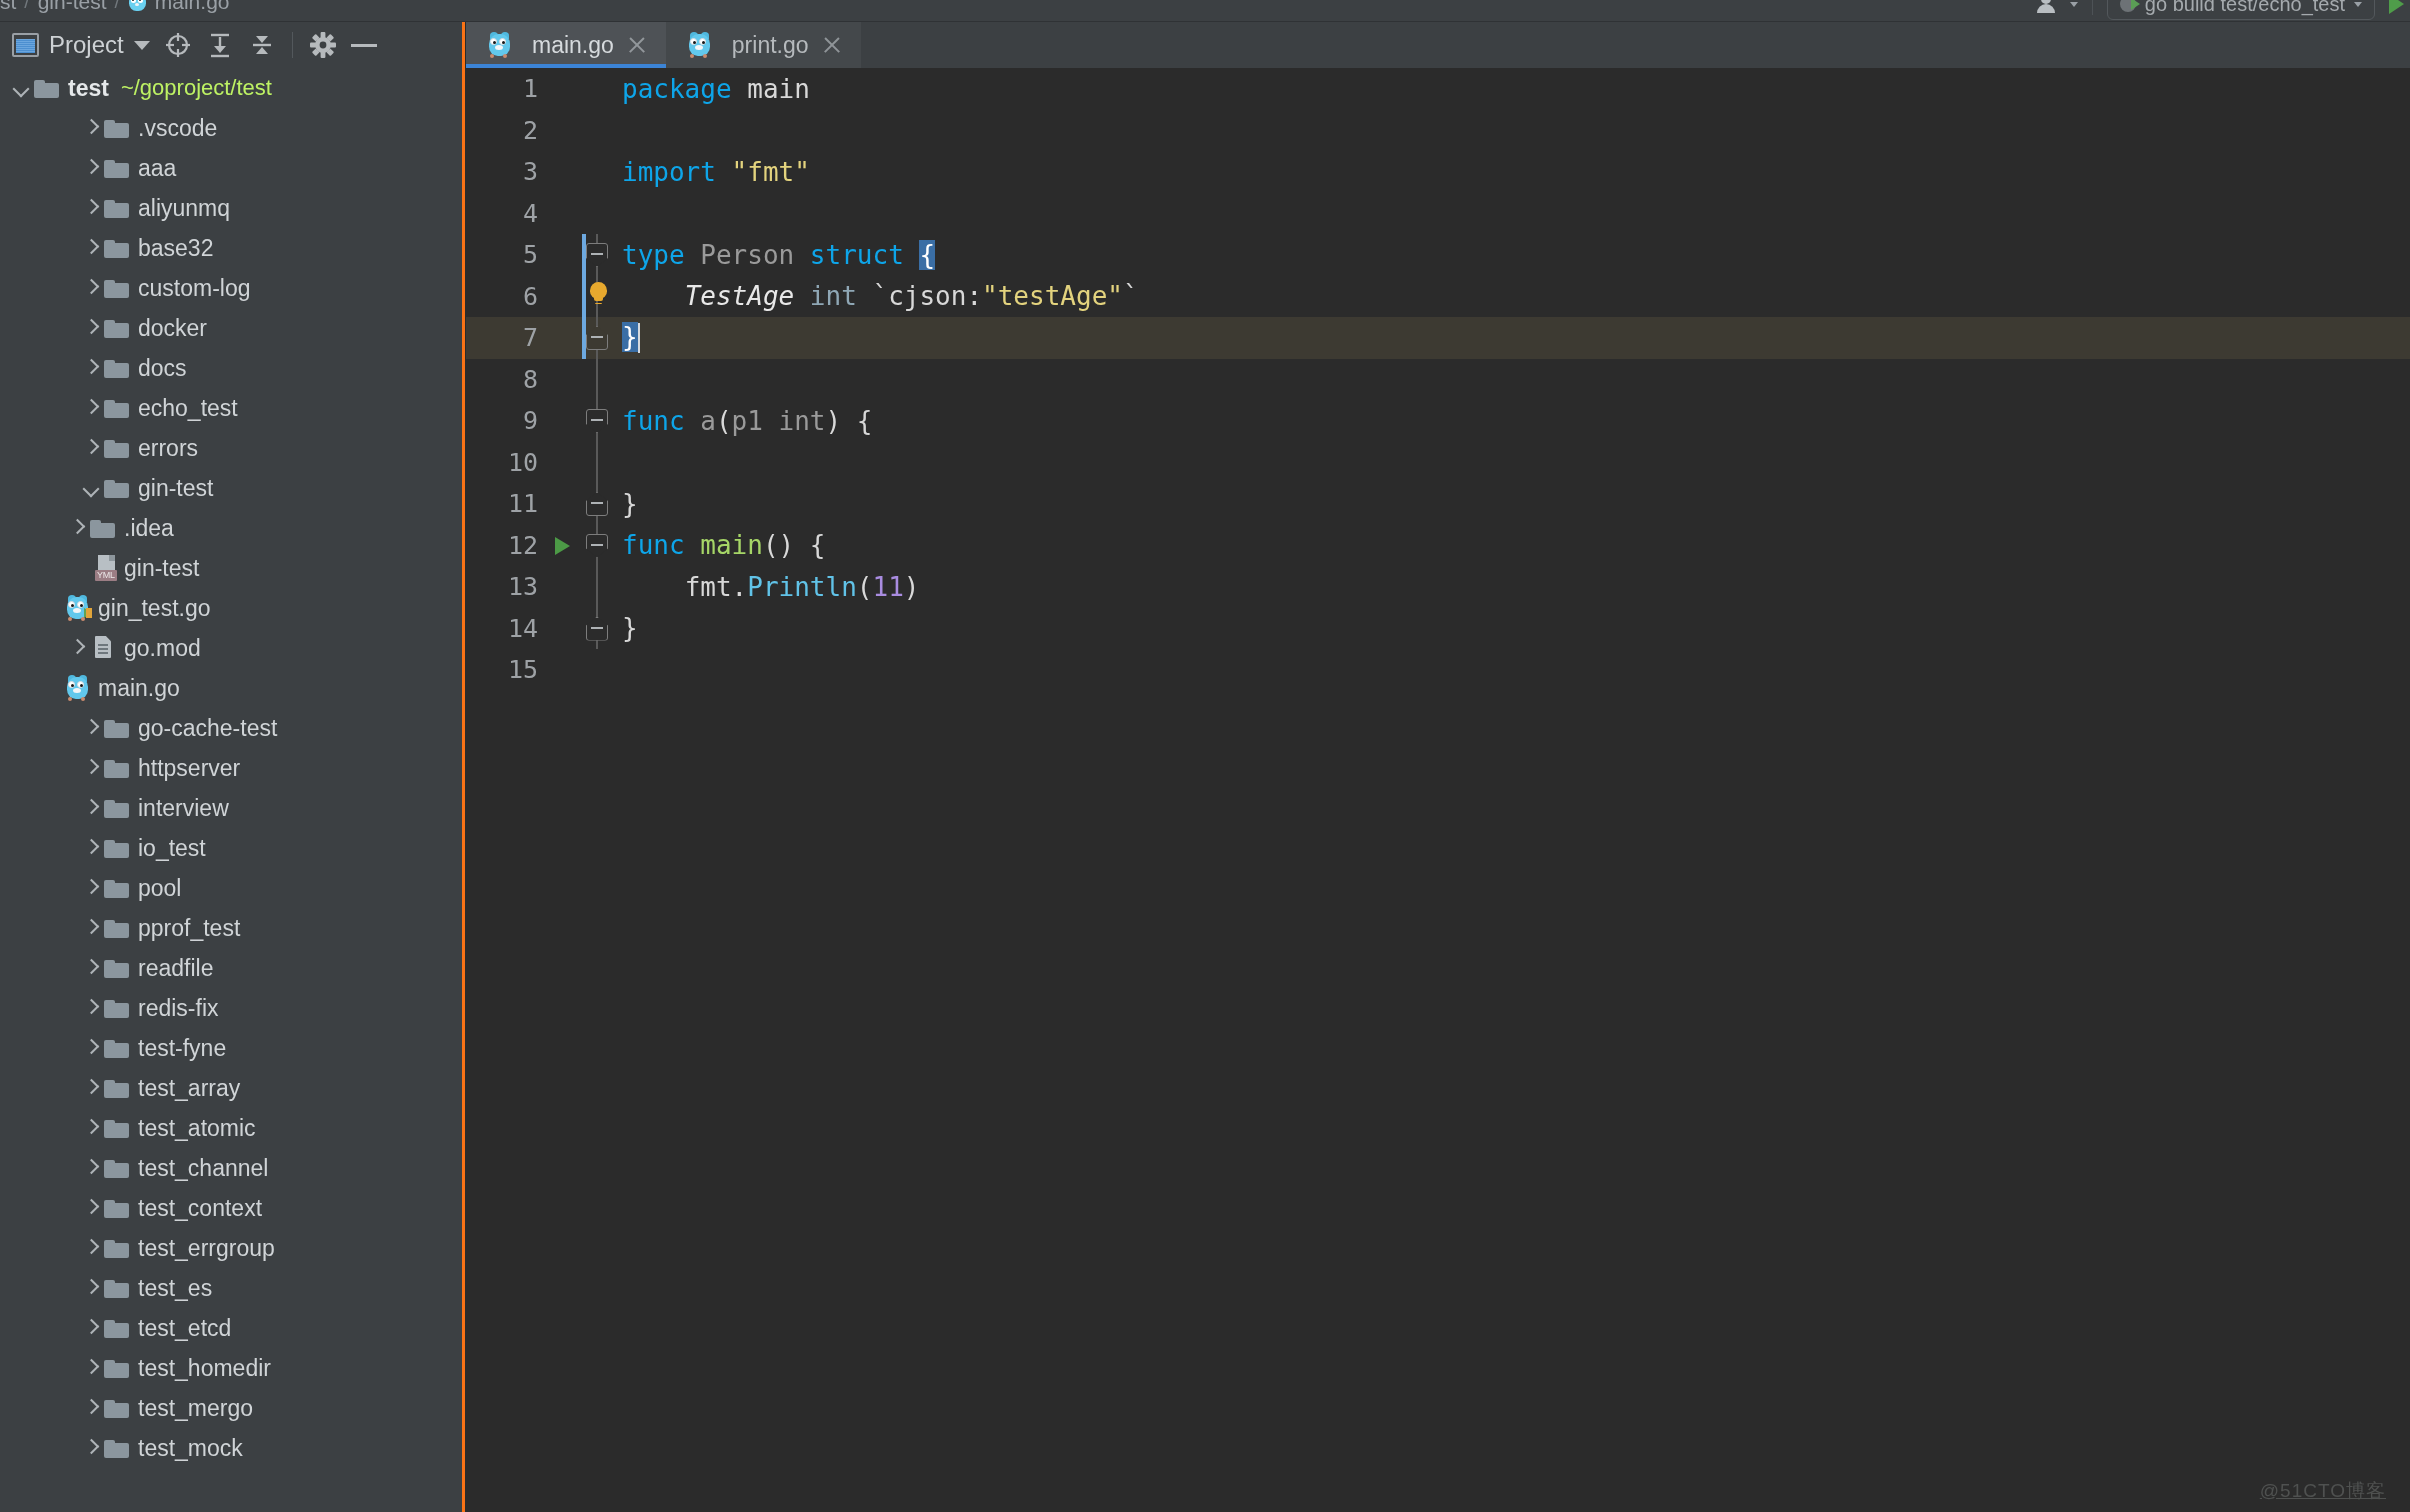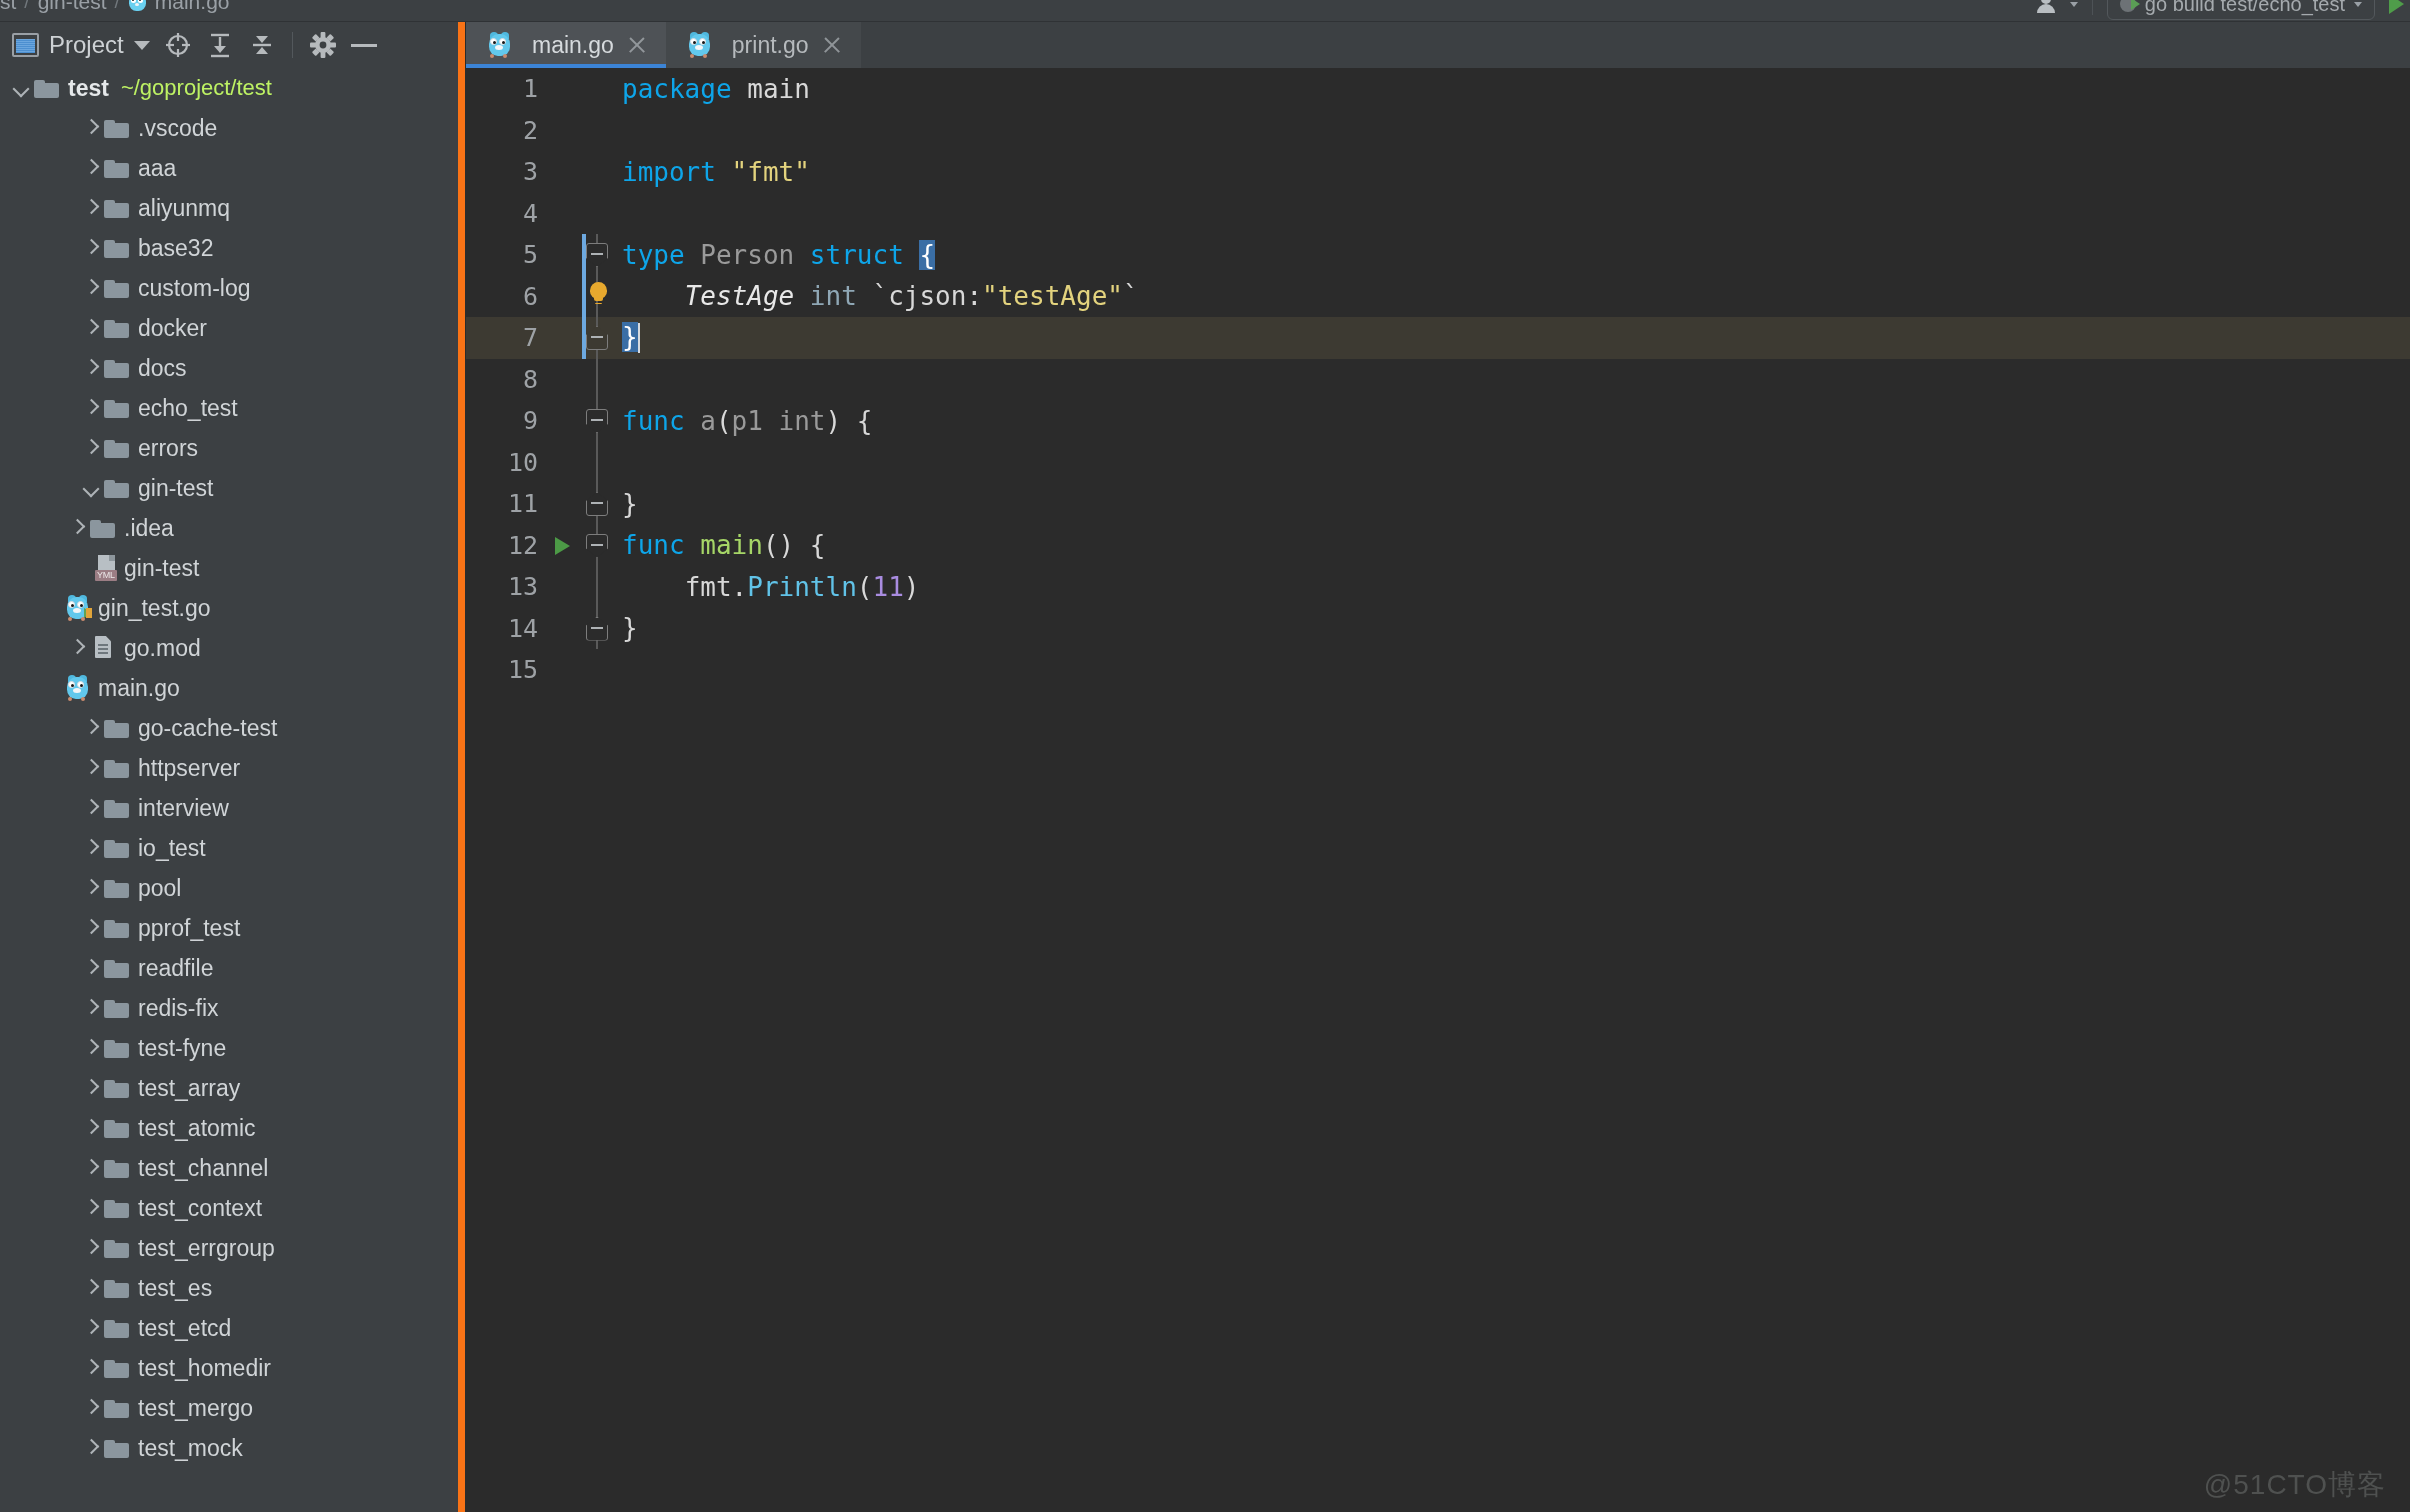--- a/index.html
+++ b/index.html
@@ -84,21 +84,21 @@
   .tiny-caret {
     width: 0; height: 0; border-left: 4px solid transparent;
     border-right: 4px solid transparent; border-top: 5px solid #9aa0a6;
   }
   .vdiv { width: 1px; height: 22px; background: #4d5256; }
 
   
   #sidebar {
     position: absolute; top: 22px; left: 0; width: 465px; height: 1490px;
     background: #3c4043;
-    border-right: 7px solid #f97316;
+    border-right: 3px solid #f97316;
   }
   #sidebar-toolbar {
     height: 46px; display: flex; align-items: center; padding: 0 12px;
     gap: 14px; background: #3c4043;
   }
   #project-label-group {
     display: flex; align-items: center; gap: 10px; cursor: default;
   }
   .proj-ico {
     width: 27px; height: 24px; border: 2px solid #9aa0a6; border-radius: 2px;
@@ -326,21 +326,21 @@
   .ital { color: #e8e8e8; font-style: italic; }
   .dim  { color: #9a9a9a; }
   .brmatch { background: #3a6ea5; color: #ffffff; }
   .cursor {
     display: inline-block; width: 2.5px; height: 30px; background: #d6dade;
     vertical-align: -7px;
   }
 
   #watermark {
     position: absolute; right: 24px; bottom: 8px;
-    font-size: 28px; color: #4f5150; letter-spacing: 1px;
+    font-size: 19px; color: #4f5150; letter-spacing: 1px; text-decoration: underline;
   }
 </style>
 </head>
 <body>
 
 <div id="top-strip">
   <div id="breadcrumb">
     <span>st</span>
     <span class="crumb-sep">/</span>
     <span>gin-test</span>

